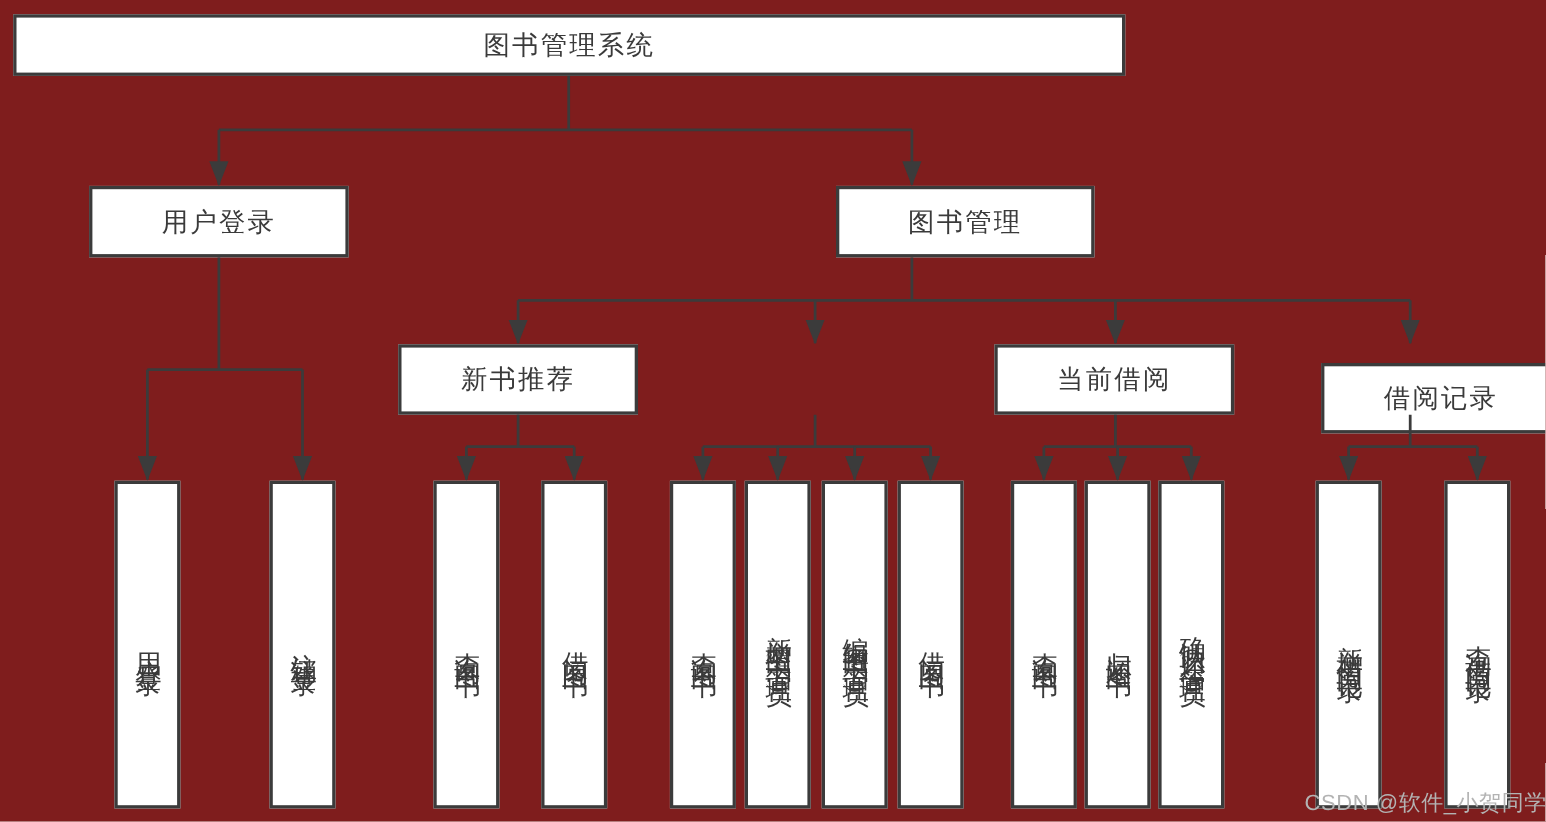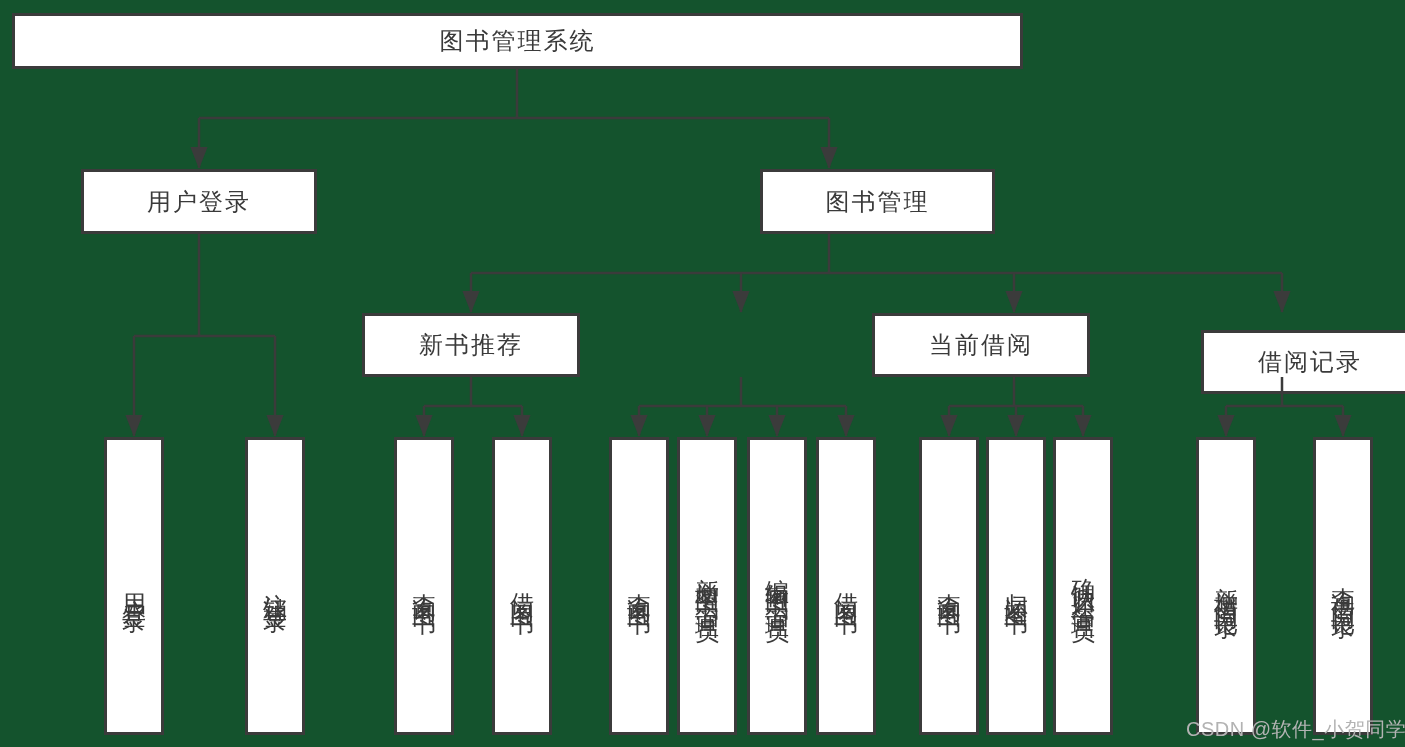--- a/index.html
+++ b/index.html
@@ -1,20 +1,20 @@
 <!DOCTYPE html>
 <html><head>
 <meta charset="utf-8">
 <style>
   html, body { margin: 0; padding: 0; background: #ffffff; }
   #canvas {
     position: relative;
     width: 1405px;
     height: 747px;
-    background: #14532d;
+    background: #7f1d1d;
     font-family: "Liberation Sans", "DejaVu Sans", sans-serif;
     overflow: hidden;
   }
   .node {
     position: absolute;
     box-sizing: border-box;
     border: 3px solid #3b3b3b;
     background: #ffffff;
     display: flex;
     align-items: center;
@@ -103,21 +103,21 @@
   <div class="node" style="left:81px; top:169px; width:236px; height:65px;">
     <span>用户登录</span>
   </div>
   <div class="node" style="left:712px; top:169px; width:235px; height:65px;margin-left:48px;">
     <span>图书管理</span>
   </div>
 
   <div class="node" style="left:362px; top:313px; width:218px; height:64px;">
     <span>新书推荐</span>
   </div>
-  <div class="node" style="left:872px; top:313px; width:218px; height:64px;font-family:Liberation Mono, monospace;">
+  <div class="node" style="left:904px; top:313px; width:218px; height:64px;font-family:Liberation Mono, monospace;">
     <span>当前借阅</span>
   </div>
   <div class="node" style="left:1201px; top:313px; width:218px; height:64px;margin-top:17px;">
     <span>借阅记录</span>
   </div>
 
   <div class="node leaf" style="left:104px;">
     <span class="v-label">用户登录</span>
   </div>
   <div class="node leaf" style="left:245px;">

